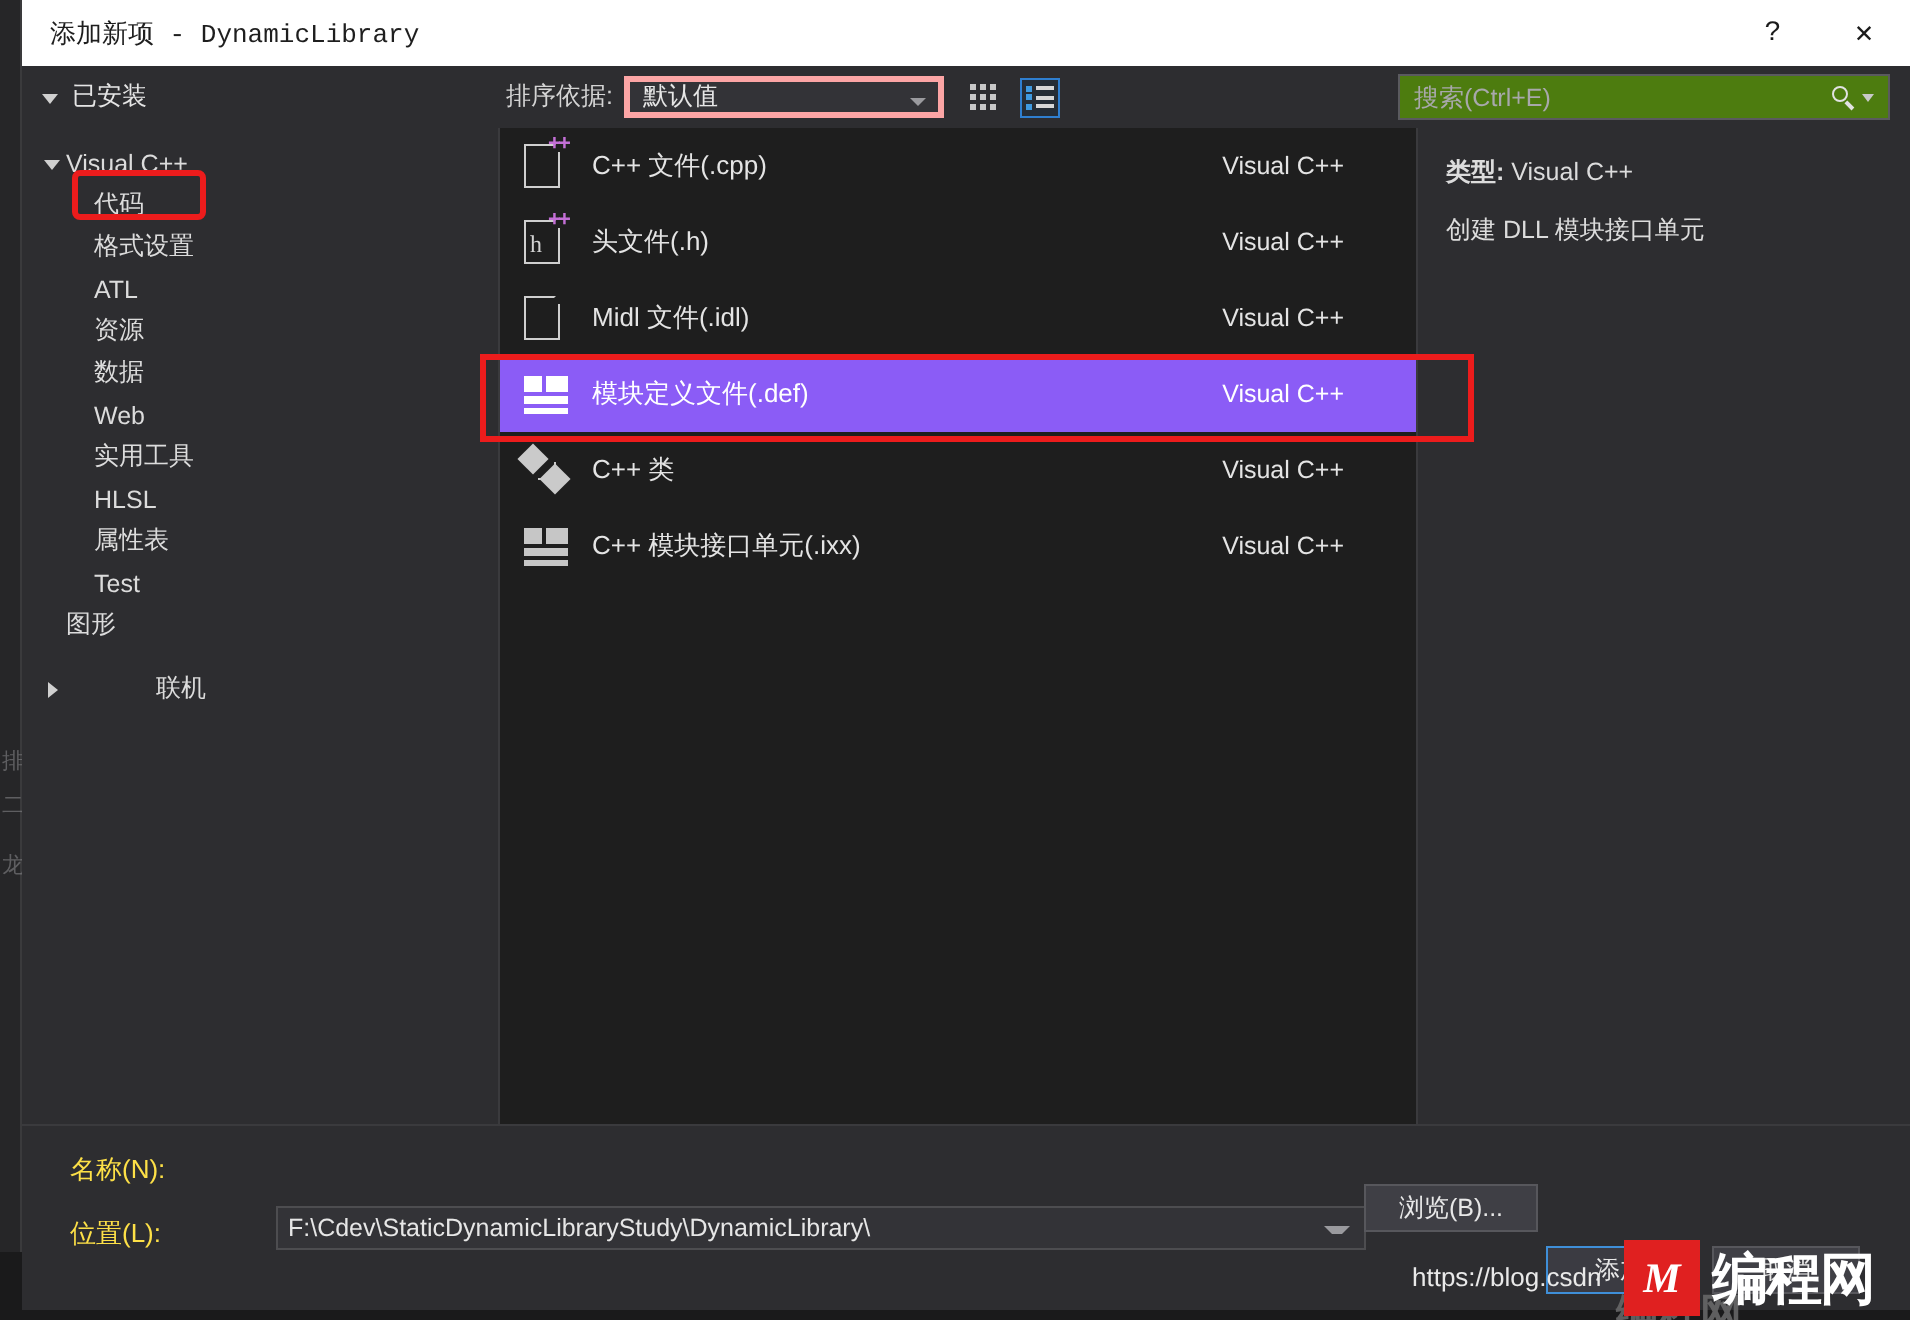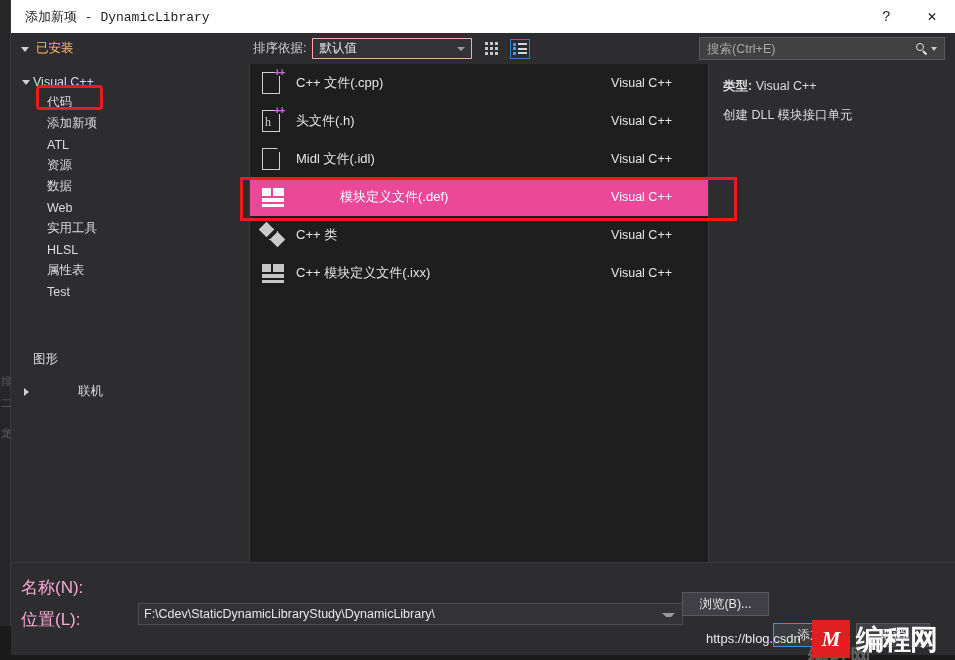--- a/index.html
+++ b/index.html
@@ -63,37 +63,37 @@
   
   #toolbar {
     height: 31px; flex: none;
     display: flex; align-items: center;
     background: #2d2d30;
     position: relative;
   }
   #installed-header {
     width: 239px; padding-left: 10px;
     display: flex; align-items: center; gap: 7px;
-    font-size: 12.5px; color: #fdba74;
+    font-size: 12.5px; color: #e5e5e5;
   }
   .tri-down {
     width: 0; height: 0;
     border-left: 4.5px solid transparent; border-right: 4.5px solid transparent;
     border-top: 5px solid #d0d0d0;
     margin-top: 2px;
   }
   .tri-right {
     width: 0; height: 0;
     border-top: 4.5px solid transparent; border-bottom: 4.5px solid transparent;
     border-left: 5px solid #d0d0d0;
   }
   #sort-label { font-size: 12.5px; color: #d4d4d4; margin-left: 3px; }
   #sort-combo {
     width: 160px; height: 21px; margin-left: 6px;
-    background: #333337; border: 1px solid #fca5a5;
+    background: #333337; border: 3px solid #fca5a5;
     display: flex; align-items: center;
     position: relative;
   }
   #sort-combo-value { font-size: 12.5px; color: #e6e6e6; padding-left: 6px; }
   #sort-combo-arrow {
     position: absolute; right: 6px; top: 8px;
     width: 0; height: 0;
     border-left: 4px solid transparent; border-right: 4px solid transparent;
     border-top: 4px solid #9a9a9e;
   }
@@ -109,21 +109,21 @@
   .grid-icon i { background: #c8c8c8; display:block; }
   
   .list-icon { width: 14px; height: 12px; display: flex; flex-direction: column; justify-content: space-between; }
   .list-icon .lrow { display: flex; align-items: center; gap: 2px; height: 3px; }
   .list-icon .lbox { width: 3px; height: 3px; background: #3f9ae0; }
   .list-icon .lbar { flex: 1; height: 2px; background: #d7d7d7; }
 
   #search-wrap {
     position: absolute; left: 688px; top: 4px;
     width: 246px; height: 23px;
-    background: #404040; border: 1px solid #5a5a5e;
+    background: #4d7c0f; border: 1px solid #5a5a5e;
     display: flex; align-items: center;
   }
   #search-input {
     flex: 1; background: transparent; border: none; outline: none;
     font-size: 12.5px; color: #d8d8d8; padding-left: 7px;
     font-family: inherit;
   }
   #search-input::placeholder { color: #a8a8ab; }
   #search-icon-btn { display: flex; align-items: center; gap: 3px; padding-right: 7px; }
   .magnifier { position: relative; width: 12px; height: 12px; }
@@ -148,33 +148,33 @@
     width: 239px; background: #2d2d30; position: relative;
     padding-top: 7px; flex: none;
   }
   .tree-node {
     height: 21px; display: flex; align-items: center;
     font-size: 12.5px; color: #dcdcdc; white-space: nowrap;
   }
   .tree-node .tw { width: 14px; display: flex; justify-content: center; align-items: center; }
   .lvl1 { padding-left: 8px; }
   .lvl2 { padding-left: 36px; }
-  .lvl2b { padding-left: 22px; margin-top: 47px; }
+  .lvl2b { padding-left: 22px; }
   #sidebar-divider {
     position: absolute; right: 0; top: 0; bottom: 0; width: 1px; background: #3a3a3d;
   }
 
   #list-pane {
     flex: 1; background: #1e1e1e; position: relative; overflow: hidden;
   }
   .list-row {
     height: 38px; display: flex; align-items: center;
     color: #e4e4e4; font-size: 13px; position: relative;
   }
-  .list-row.selected { background: #ec4899; color: #ffffff; gap: 44px; }
+  .list-row.selected { background: #8b5cf6; color: #ffffff; }
   .row-icon { width: 46px; display: flex; justify-content: center; align-items: center; flex: none; }
   .row-label { flex: 1; white-space: nowrap; }
   .row-origin { padding-right: 37px; font-size: 12.5px; white-space: nowrap; }
 
   #list-divider {
     position: absolute; right: 0; top: 0; bottom: 0; width: 1px; background: #3a3a3d;
   }
 
   #detail-pane {
     width: 246px; background: #2d2d30; padding: 14px 0 0 14px; flex: none;
@@ -211,21 +211,21 @@
   }
   .cls .arrow {
     position: absolute; left: 8px; top: 8px; width: 9px; height: 9px;
     border: 1.6px solid #cacaca; border-left: none; border-top: none;
   }
 
   
   #form-sep { height: 1px; background: #3a3a3d; flex: none; }
   #form-area { height: 92px; background: #2d2d30; position: relative; flex: none; }
   .form-label {
-    position: absolute; left: 10px; font-size: 17px; color: #f9a8d4;
+    position: absolute; left: 24px; font-size: 13px; color: #fde047;
   }
   .form-input {
     position: absolute; left: 127px; height: 22px;
     background: #333337; border: 1px solid #4d4d50;
     display: flex; align-items: center;
   }
   .form-input span, .form-input input {
     font-size: 12.5px; color: #e6e6e6; padding-left: 5px;
     background: transparent; border: none; outline: none; width: 100%;
     font-family: inherit;
@@ -361,21 +361,21 @@
       <div class="tree-node lvl1">
         <span class="tw">
             <span class="tri-down"></span>
           </span>
         <span>Visual C++</span>
       </div>
       <div class="tree-node lvl2">
         <span>代码</span>
       </div>
       <div class="tree-node lvl2">
-        <span>添加新项</span>
+        <span>格式设置</span>
       </div>
       <div class="tree-node lvl2">
         <span>ATL</span>
       </div>
       <div class="tree-node lvl2">
         <span>资源</span>
       </div>
       <div class="tree-node lvl2">
         <span>数据</span>
       </div>
@@ -477,21 +477,21 @@
 
       <div class="list-row">
         <span class="row-icon">
           <span class="blocks">
             <i style="left:0;top:0;width:9px;height:8px;"></i>
             <i style="left:11px;top:0;width:11px;height:8px;"></i>
             <i style="left:0;top:10px;width:22px;height:4px;"></i>
             <i style="left:0;top:16px;width:22px;height:3px;"></i>
           </span>
         </span>
-        <span class="row-label">C++ 模块定义文件(.ixx)</span>
+        <span class="row-label">C++ 模块接口单元(.ixx)</span>
         <span class="row-origin">Visual C++</span>
       </div>
 
       <div id="list-divider"></div>
     </div>
 
     <div id="detail-pane">
       <div class="detail-line">
         <b>类型:</b>
         <span>Visual C++</span>

